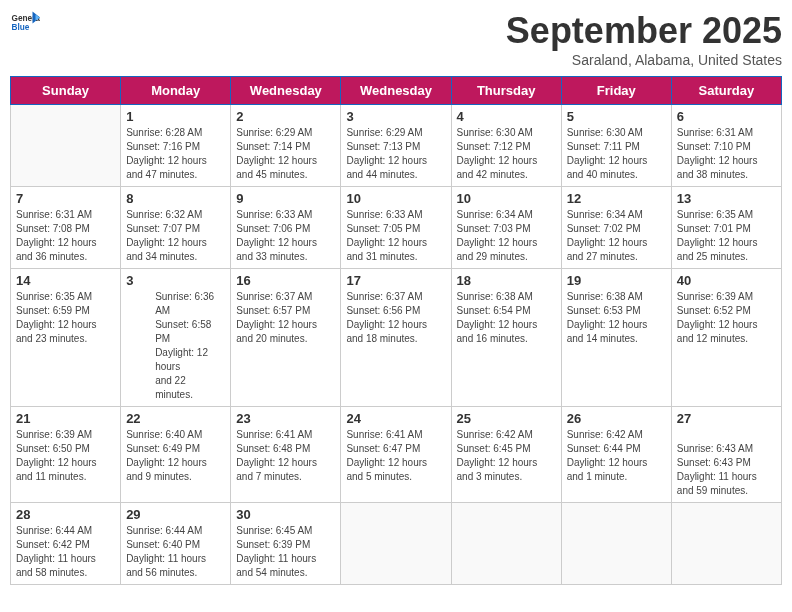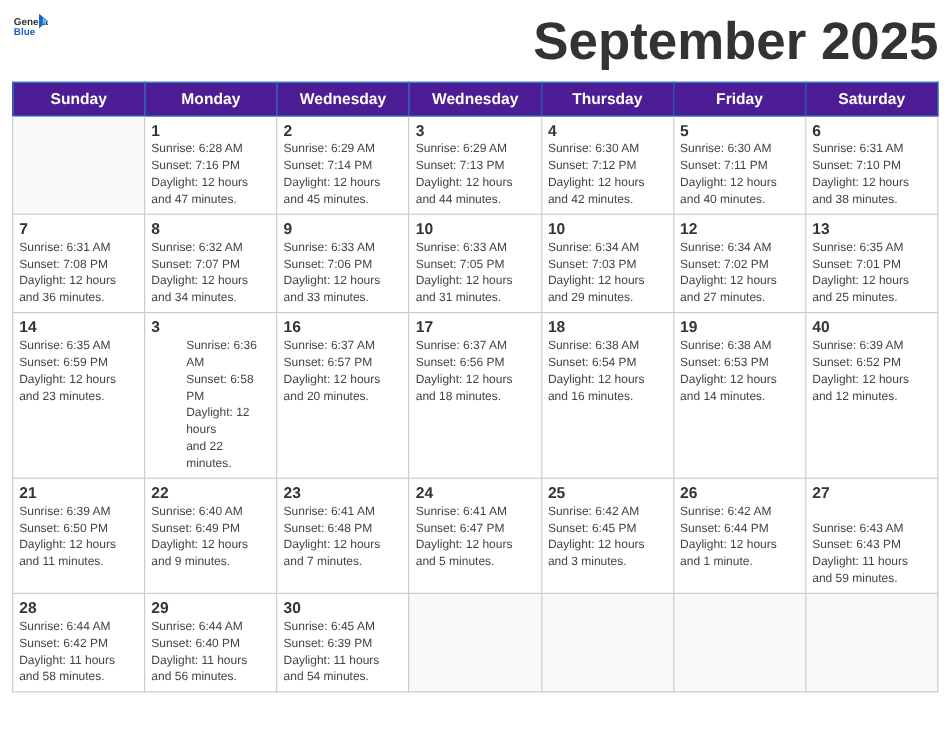--- a/index.html
+++ b/index.html
@@ -22,35 +22,35 @@
       gap: 4px;
     }
     .logo-icon {
       width: 30px;
       height: 24px;
     }
     .title-area {
       text-align: right;
     }
     .month-title {
-      font-size: 44px;
+      font-size: 36px;
       font-weight: bold;
       color: #333;
     }
     .location-title {
       font-size: 14px;
       color: #555;
     }
     .calendar {
       width: 100%;
       border-collapse: collapse;
       border: 1px solid #ccc;
     }
     .calendar th {
-      background-color: #4c1d95;
+      background-color: #be185d;
       color: #fff;
       font-size: 13px;
       font-weight: bold;
       padding: 6px 4px;
       text-align: center;
       border: 1px solid #1565C0;
     }
     .calendar td {
       border: 1px solid #ccc;
       vertical-align: top;
@@ -83,20 +83,21 @@
     <svg class="logo-icon" viewBox="0 0 40 32" xmlns="http://www.w3.org/2000/svg">
       <rect x="0" y="0" width="40" height="32" fill="white"></rect>
       <text x="2" y="14" font-size="11" font-weight="bold" fill="#333" font-family="Arial">General</text>
       <text x="2" y="26" font-size="11" font-weight="bold" fill="#1565C0" font-family="Arial">Blue</text>
       <polygon points="30,2 40,10 30,18" fill="#1565C0"></polygon>
       <polygon points="34,6 40,10 34,14" fill="#64B5F6"></polygon>
     </svg>
   </div>
   <div class="title-area">
     <div class="month-title">September 2025</div>
+    <div class="location-title">Saraland, Alabama, United States</div>
   </div>
 </div>
 
 <table class="calendar">
   <thead>
     <tr id="weekday-header">
         <th>Sunday</th>
         <th>Monday</th>
         <th>Wednesday</th>
         <th>Wednesday</th>

